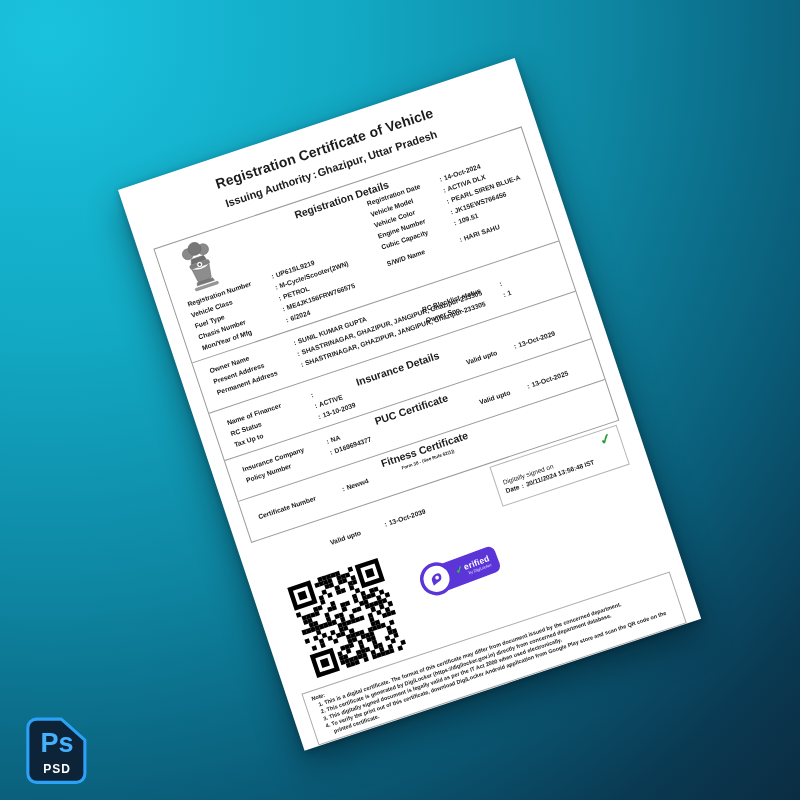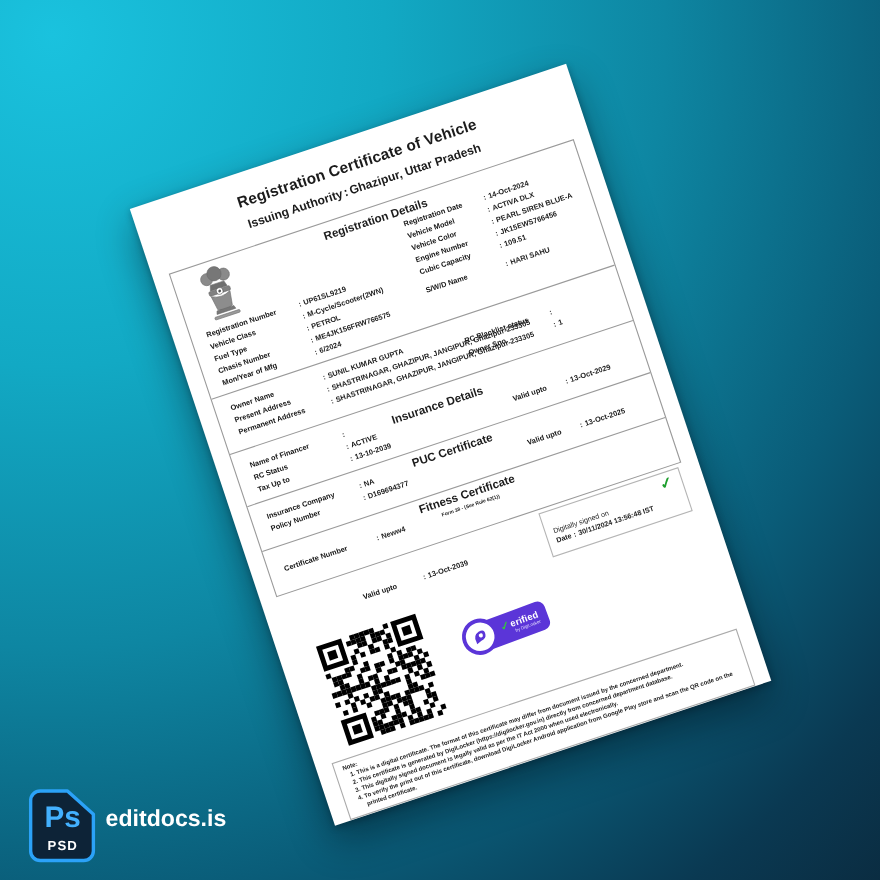--- a/index.html
+++ b/index.html
@@ -400,14 +400,13 @@
 </div>
 
 <div class="ps-icon">
   <svg viewBox="0 0 100 112">
     <path d="M17 5 H57 L95 39 V93 a14 14 0 0 1 -14 14 H17 A14 14 0 0 1 3 93 V19 A14 14 0 0 1 17 5 Z" fill="#0d2337" stroke="#2ba2f8" stroke-width="5" stroke-linejoin="round"></path>
   </svg>
   <div class="ps-label">Ps</div>
   <div class="ps-sub">PSD</div>
 </div>
 <div class="brand-text">
-  <div class="brand-line2">editdocs.is</div>
 </div>
 
 </body></html>

